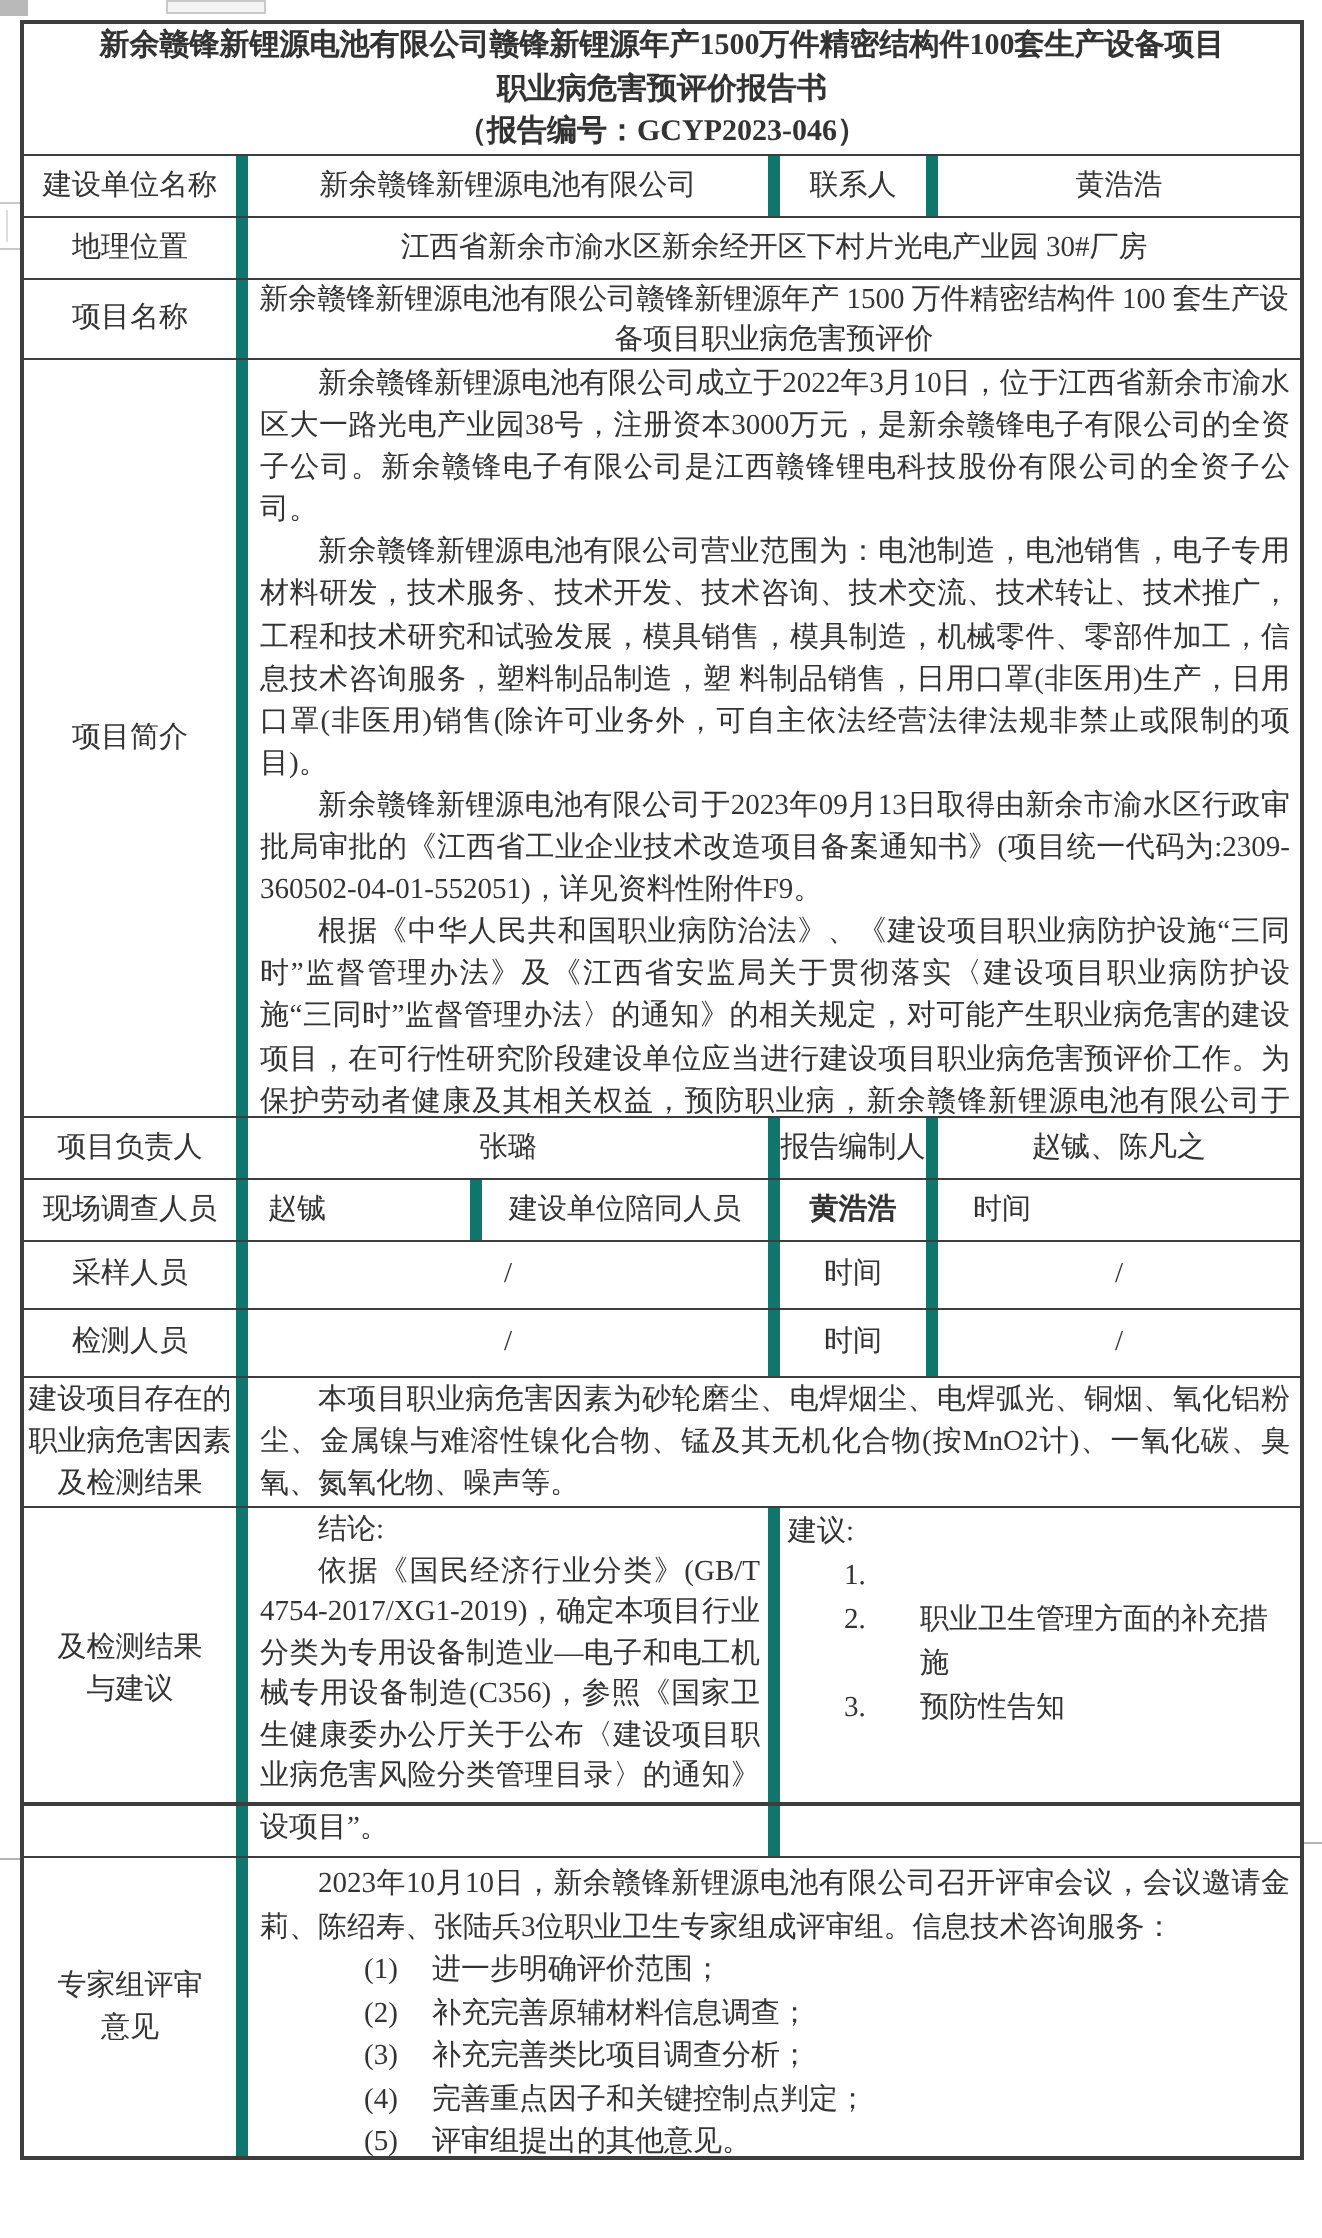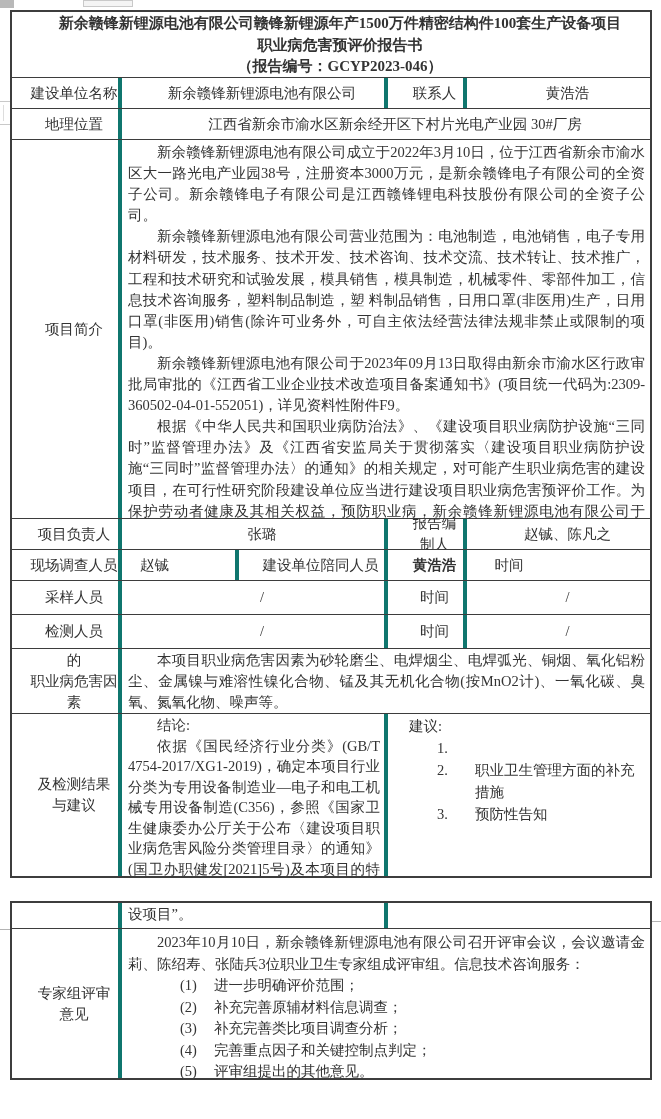--- a/index.html
+++ b/index.html
@@ -3,22 +3,22 @@
 <meta charset="utf-8">
 <style>
   html,body{margin:0;padding:0;background:#fff;}
   .page{position:relative;width:661px;height:1119px;background:#ffffff;overflow:hidden;
         font-family:"Liberation Serif","DejaVu Serif",serif;color:#333;}
   .tbl{position:absolute;border:2px solid #3d3d3d;background:#fff;box-sizing:border-box;}
   .t1{left:10px;top:10px;width:642px;}
   .t2{left:10px;top:901px;width:642px;}
   .row{display:flex;box-sizing:border-box;overflow:hidden;}
   .row + .row{border-top:1px solid #3d3d3d;}
-  .cell{box-sizing:border-box;overflow:hidden;position:relative;padding-left:18px;}
-  .cell + .cell{border-left:4px solid #0f766e;}
+  .cell{box-sizing:border-box;overflow:hidden;position:relative;}
+  .cell + .cell{border-left:6px solid #0f766e;}
   .vc{display:flex;align-items:center;justify-content:center;text-align:center;}
   .lbl{white-space:pre-line;line-height:21px;font-size:14.5px;}
   .txt{font-size:14.5px;line-height:21px;}
   
   .h-title{height:65px;}
   .h31{height:31px;}
   .h40{height:40px;}
   .h-intro{height:379px;}
   .h34{height:34px;}
   .h65{height:65px;}
@@ -30,24 +30,24 @@
   .w266{width:266px;}
   .w79{width:79px;}
   .w187{width:187px;}
   .w117{width:117px;}
   .w149{width:149px;}
   .w70{width:70px;}
   .w532{width:532px;}
   .title-cell{width:638px;flex-direction:column;font-weight:bold;font-size:15px;line-height:21.5px;padding-top:2px;}
   .para{margin:0;text-indent:2em;text-align:justify;font-size:14.5px;line-height:21.1px;}
   .pad-cell{padding:2px 5px 2px 6px;}
-  .left-cell{justify-content:flex-start;text-align:center;}
+  .left-cell{justify-content:flex-start;text-align:center;padding-left:10px;}
   .bold{font-weight:bold;}
   .concl{font-size:14.5px;line-height:20.5px;padding:1px 4px 0 6px;}
-  .sugg{font-size:14.5px;line-height:22px;padding:1px 4px 0 21px;}
+  .sugg{font-size:14.5px;line-height:22px;padding:1px 4px 0 4px;}
   .sug-item{display:flex;padding-left:28px;}
   .sug-item .n{width:38px;flex:none;}
   .op-item{display:flex;padding-left:52px;}
   .op-item .n{width:34px;flex:none;}
   .expert-txt{font-size:14.5px;line-height:21.5px;padding:3px 5px 0 6px;}
   .no-indent{text-indent:0;}
   
   .corner-mark{position:absolute;left:0;top:0;width:14px;height:8px;background:#b9b9b9;}
   .top-box{position:absolute;left:83px;top:0;width:50px;height:7px;background:#f4f4f4;border:1px solid #c9c9c9;box-sizing:border-box;}
   .spell-btn{position:absolute;left:-14px;top:101px;width:44px;height:24px;background:#fff;
@@ -90,20 +90,24 @@
       <div class="cell vc txt w266">新余赣锋新锂源电池有限公司</div>
       <div class="cell vc txt w79">联系人</div>
       <div class="cell vc txt w187">黄浩浩</div>
     </div>
 
     <div class="row h31">
       <div class="cell vc lbl w-label">地理位置</div>
       <div class="cell vc txt w532">江西省新余市渝水区新余经开区下村片光电产业园 30#厂房</div>
     </div>
 
+    <div class="row h40">
+      <div class="cell vc lbl w-label">项目名称</div>
+      <div class="cell vc txt w532" style="line-height:20px;padding:0 4px;">新余赣锋新锂源电池有限公司赣锋新锂源年产 1500 万件精密结构件 100 套生产设备项目职业病危害预评价</div>
+    </div>
 
     <div class="row h-intro">
       <div class="cell vc lbl w-label">项目简介</div>
       <div class="cell w532 pad-cell">
         <p class="para">新余赣锋新锂源电池有限公司成立于2022年3月10日，位于江西省新余市渝水区大一路光电产业园38号，注册资本3000万元，是新余赣锋电子有限公司的全资子公司。新余赣锋电子有限公司是江西赣锋锂电科技股份有限公司的全资子公司。</p>
         <p class="para">新余赣锋新锂源电池有限公司营业范围为：电池制造，电池销售，电子专用材料研发，技术服务、技术开发、技术咨询、技术交流、技术转让、技术推广，工程和技术研究和试验发展，模具销售，模具制造，机械零件、零部件加工，信息技术咨询服务，塑料制品制造，塑 料制品销售，日用口罩(非医用)生产，日用口罩(非医用)销售(除许可业务外，可自主依法经营法律法规非禁止或限制的项目)。</p>
         <p class="para">新余赣锋新锂源电池有限公司于2023年09月13日取得由新余市渝水区行政审批局审批的《江西省工业企业技术改造项目备案通知书》(项目统一代码为:2309-360502-04-01-552051)，详见资料性附件F9。</p>
         <p class="para">根据《中华人民共和国职业病防治法》、《建设项目职业病防护设施“三同时”监督管理办法》及《江西省安监局关于贯彻落实〈建设项目职业病防护设施“三同时”监督管理办法〉的通知》的相关规定，对可能产生职业病危害的建设项目，在可行性研究阶段建设单位应当进行建设项目职业病危害预评价工作。为保护劳动者健康及其相关权益，预防职业病，新余赣锋新锂源电池有限公司于2023月08月18日委托江西赣昌评价检测技术咨询有限公司对新余赣锋新锂源电池有限公司赣锋新锂源年产1500万件精密结构件100套生产设备项目进行职业病危害预评价。</p>
       </div>
     </div>

